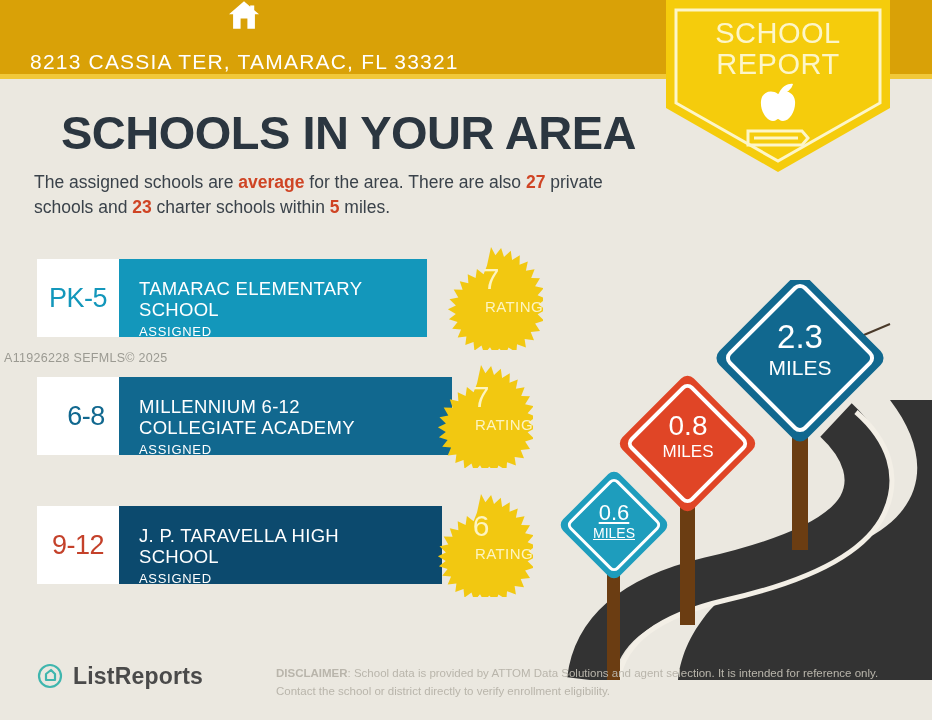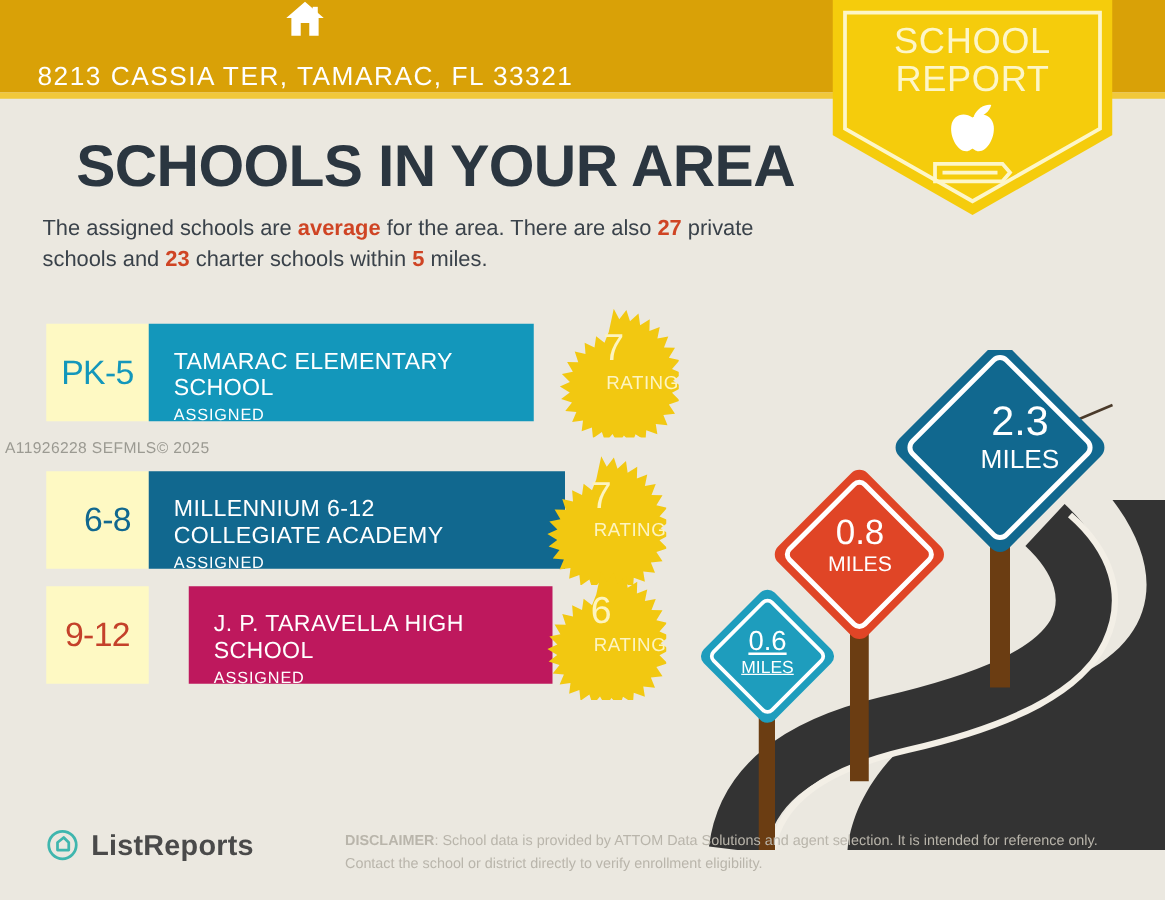--- a/index.html
+++ b/index.html
@@ -58,25 +58,25 @@
   .mls{
     position:absolute; left:4px; top:351px;
     font-size:12.5px; color:#9b9a92; letter-spacing:0.3px;
     z-index:9; white-space:nowrap;
   }
 
   
   .school-row{ position:absolute; height:78px; }
   .school-row.r1{ left:37px; top:259px; width:390px; }
   .school-row.r2{ left:37px; top:377px; width:415px; }
-  .school-row.r3{ left:37px; top:469px; width:405px; }
+  .school-row.r3{ left:37px; top:506px; width:405px; }
 
   .grade-box{
     position:absolute; left:0; top:0; width:82px; height:78px;
-    background:#fef9c3; display:flex; align-items:center; justify-content:center;
+    background:#ffffff; display:flex; align-items:center; justify-content:center;
   }
   .grade-text{ font-size:27px; font-weight:400; letter-spacing:-0.5px; }
 
   .bar{
     position:absolute; left:82px; top:0; right:0; height:78px;
     padding:20px 0 0 20px; color:#ffffff;
   }
   .bar-name{
     font-size:18.5px; line-height:1.13; letter-spacing:0.3px;
     font-weight:400;
@@ -192,21 +192,21 @@
       <rect x="77" y="113" width="101" height="101" rx="9" transform="rotate(45 127.5 163.5)" fill="#e04526"></rect>
       <rect x="85" y="121" width="85" height="85" rx="6" transform="rotate(45 127.5 163.5)" fill="none" stroke="#ffffff" stroke-width="4"></rect>
     </g>
 
     <g>
       <rect x="14" y="205" width="80" height="80" rx="8" transform="rotate(45 54 245)" fill="#1e9dbd"></rect>
       <rect x="21" y="212" width="66" height="66" rx="5" transform="rotate(45 54 245)" fill="none" stroke="#ffffff" stroke-width="3"></rect>
     </g>
   </svg>
 
-  <div class="sign-label" style="left:196px; top:40px; width:120px;">
+  <div class="sign-label" style="left:180px; top:40px; width:120px;">
     <div class="sign-val" style="font-size:33px;">2.3</div>
     <div class="sign-unit" style="font-size:21px; margin-top:4px;">MILES</div>
   </div>
   <div class="sign-label" style="left:70px; top:132px; width:116px;">
     <div class="sign-val" style="font-size:28px;">0.8</div>
     <div class="sign-unit" style="font-size:17px; margin-top:3px;">MILES</div>
   </div>
   <div class="sign-label" style="left:8px; top:222px; width:92px;text-decoration:underline;">
     <div class="sign-val" style="font-size:22px;">0.6</div>
     <div class="sign-unit" style="font-size:14px; margin-top:2px;">MILES</div>
@@ -250,21 +250,21 @@
     </svg>
     <div class="rating-num">7</div>
     <div class="rating-label">RATING</div>
   </div>
 </div>
 
 <div class="school-row r3">
   <div class="grade-box">
     <span class="grade-text" style="color:#c4412a;">9-12</span>
   </div>
-  <div class="bar" style="background:#be185d;margin-left:32px;">
+  <div class="bar" style="background:#0c4a6e;">
     <div class="bar-name">
       <div>J. P. TARAVELLA HIGH</div>
       <div>SCHOOL</div>
     </div>
     <div class="bar-sub">ASSIGNED</div>
   </div>
   <div class="rating">
     <svg width="104" height="104" viewBox="0 0 104 104">
       <polygon fill="#f2c811" points="52,1 56.4,9.3 62.1,2 65,10.9 71.8,4.8 73.1,14.1 80.8,9.3 80.5,18.7 88.8,15.5 86.9,24.7 95.6,23.2 92.2,31.9 101,32.2 96.1,40.2 104.8,42.2 98.6,49.2 106.8,52.8 99.4,58.6 106.9,63.7 98.6,68.2 105,74.6 96.1,77.5 101,85 91.7,86 95,94.2 85.6,93.1 86.9,101.4 78,98.2 77.4,106.5 69.4,101.4 66.6,109.2 60.1,102.4 55.8,109.4 51,101.2 45.3,108 42.5,99.6 35.4,104.6 34.5,95.9 26.3,99 27.4,90.4 18.7,91.6 22.1,83.5 13.2,82.8 18.6,75.9 9.9,73.2 16.8,67.9 8.9,63.2 16.9,59.6 10.5,53.2 19.3,51.4 14.7,43.6 23.6,43.8 20.8,35.2 29.4,37.2 28.7,28.2 36.6,31.9 37.9,22.9 44.6,28.2 48,19.6"></polygon>
     </svg>

